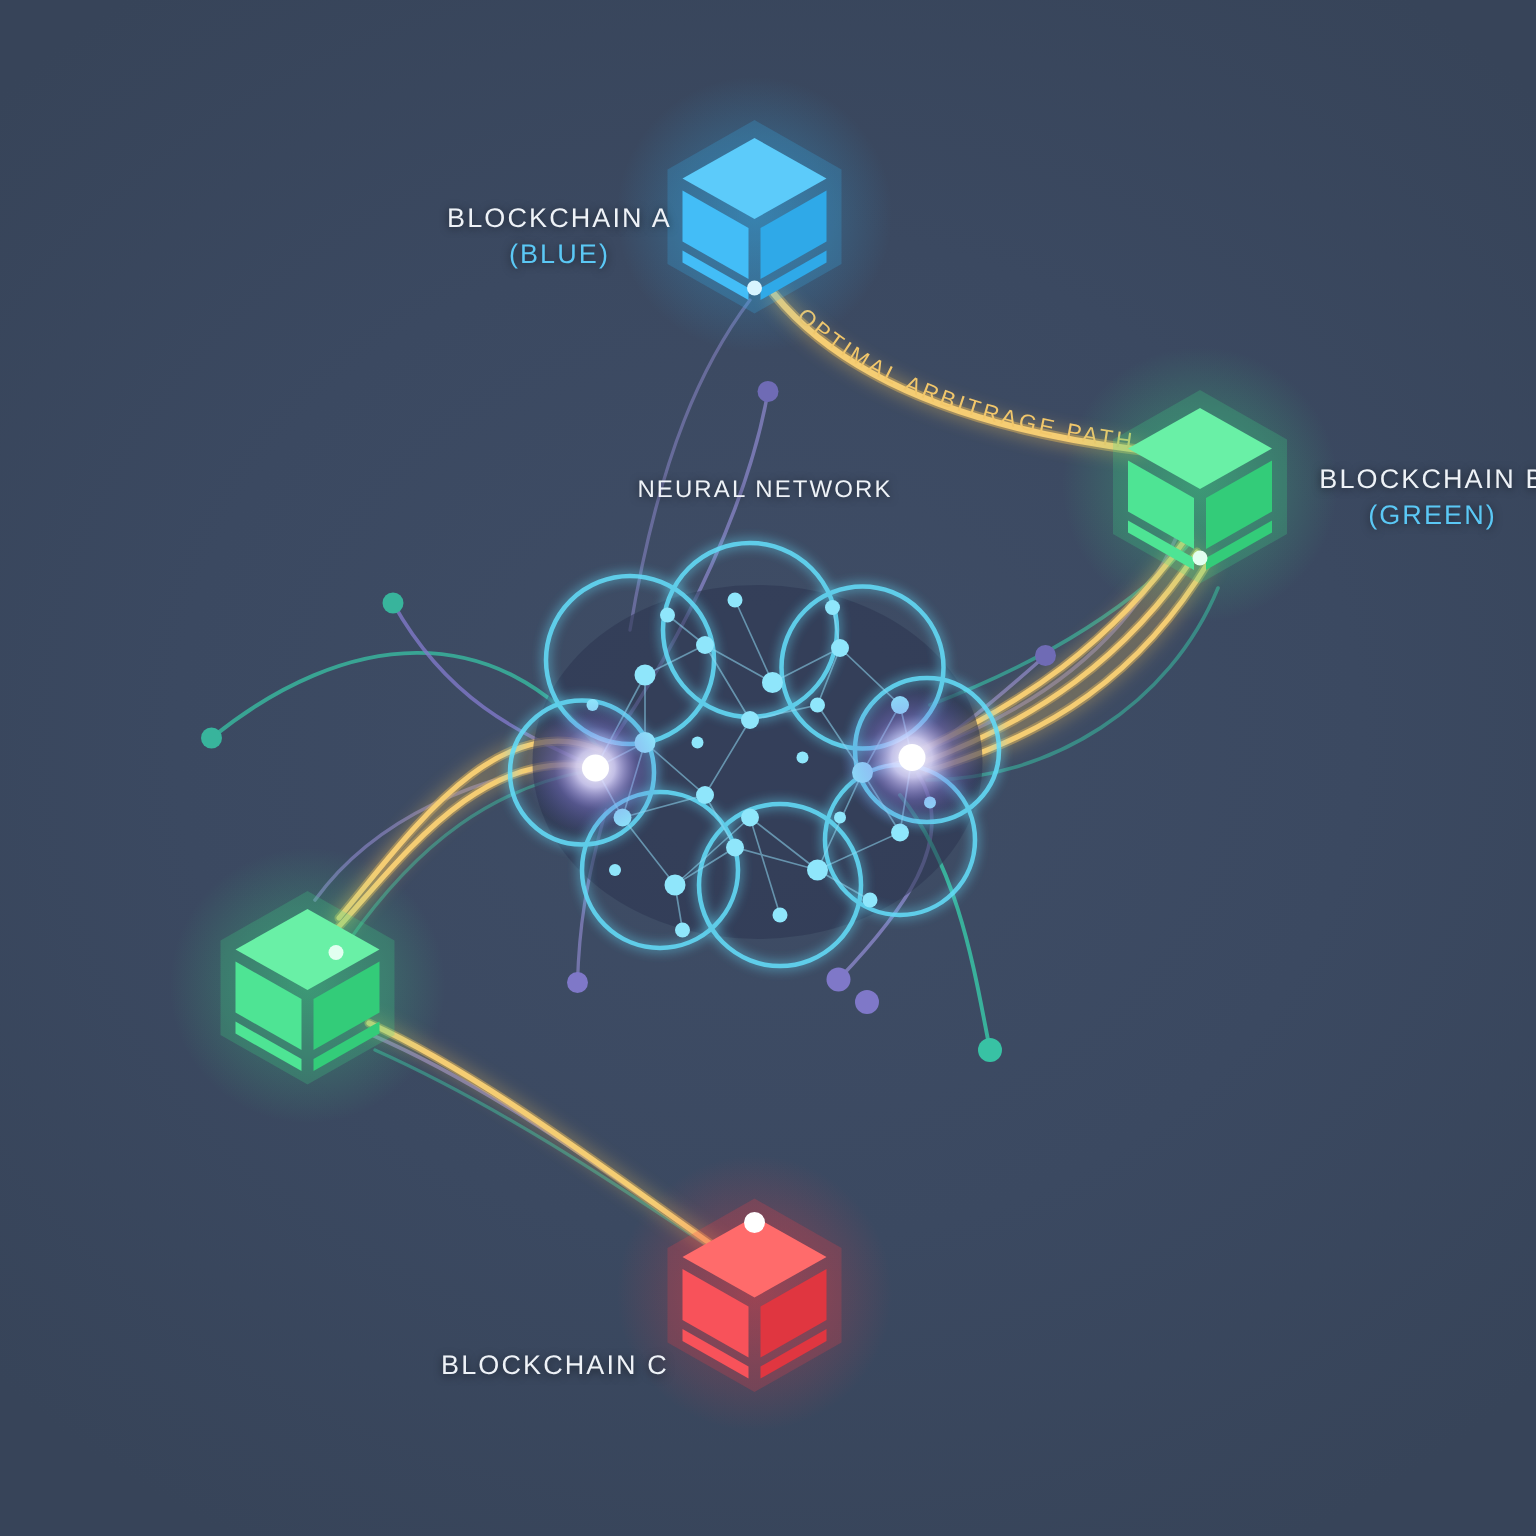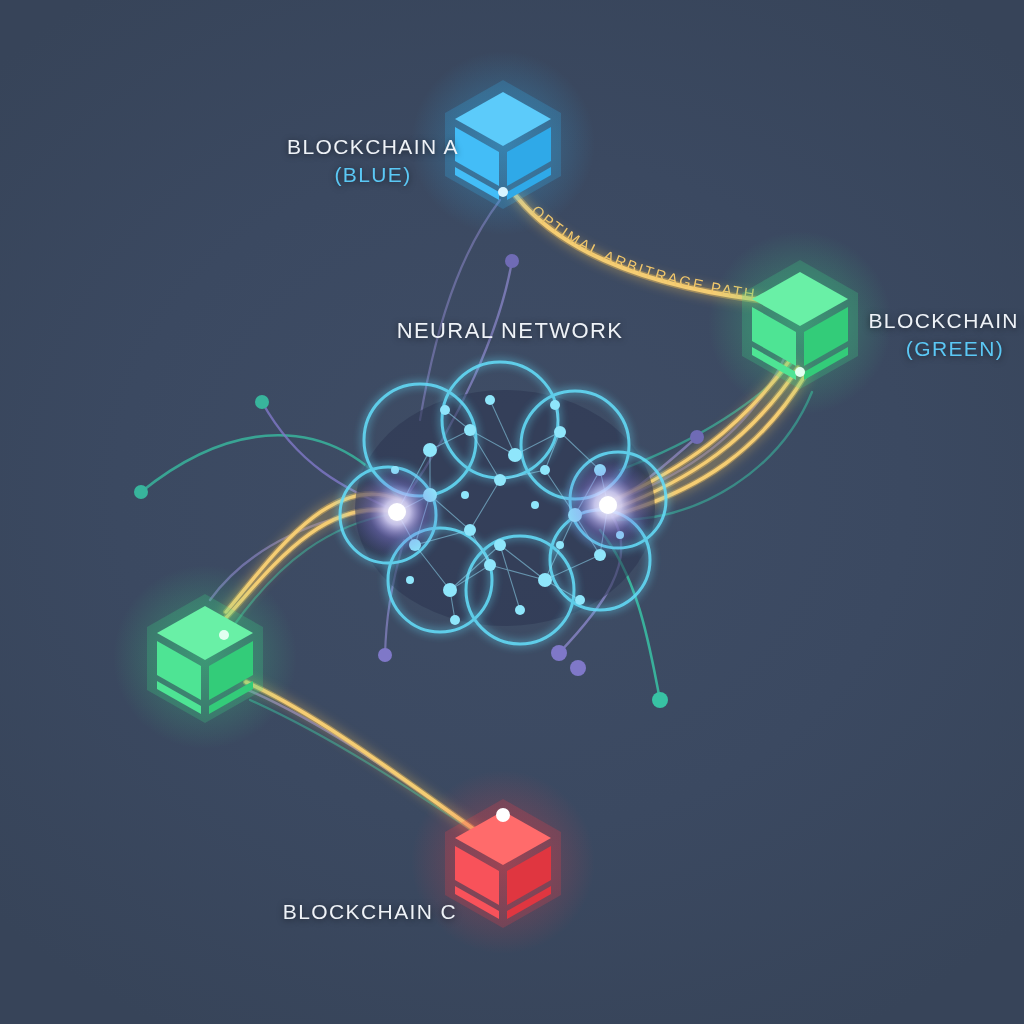--- a/index.html
+++ b/index.html
@@ -1,26 +1,26 @@
 <!DOCTYPE html>
 <html><head>
 <meta charset="utf-8">
 <style>
   html,body{margin:0;padding:0;background:#3c4a63;}
   #stage{position:relative;width:1024px;height:1024px;overflow:hidden;
          background:radial-gradient(ellipse 70% 60% at 50% 48%, #3f4d66 0%, #3b4961 55%, #374459 100%);
          font-family:"Liberation Sans", sans-serif;}
   svg.layer{position:absolute;inset:0;width:1024px;height:1024px;display:block;}
   .lbl{position:absolute;text-align:center;color:#eef2f7;letter-spacing:1.4px;
-       font-size:21px;line-height:1.35;text-shadow:0 1px 6px rgba(0,0,0,.55);white-space:nowrap;}
+       font-size:18px;line-height:1.35;text-shadow:0 1px 6px rgba(0,0,0,.55);white-space:nowrap;}
   .lbl .sub{color:#5bc8f5;}
   #lbl-a{left:243px;top:133px;width:260px;}
   #lbl-b{left:850px;top:307px;width:210px;}
   #lbl-c{left:240px;top:898px;width:260px;}
-  #lbl-brain{left:360px;top:316px;width:300px;font-size:22px;}
+  #lbl-brain{left:360px;top:316px;width:300px;font-size:16px;}
 </style>
 </head>
 <body>
 
 <div id="stage">
 
   <svg class="layer" viewBox="0 0 1024 1024">
     <defs>
       <filter id="glowGold" x="-60%" y="-60%" width="220%" height="220%">
         <feGaussianBlur stdDeviation="6" result="b"></feGaussianBlur>

